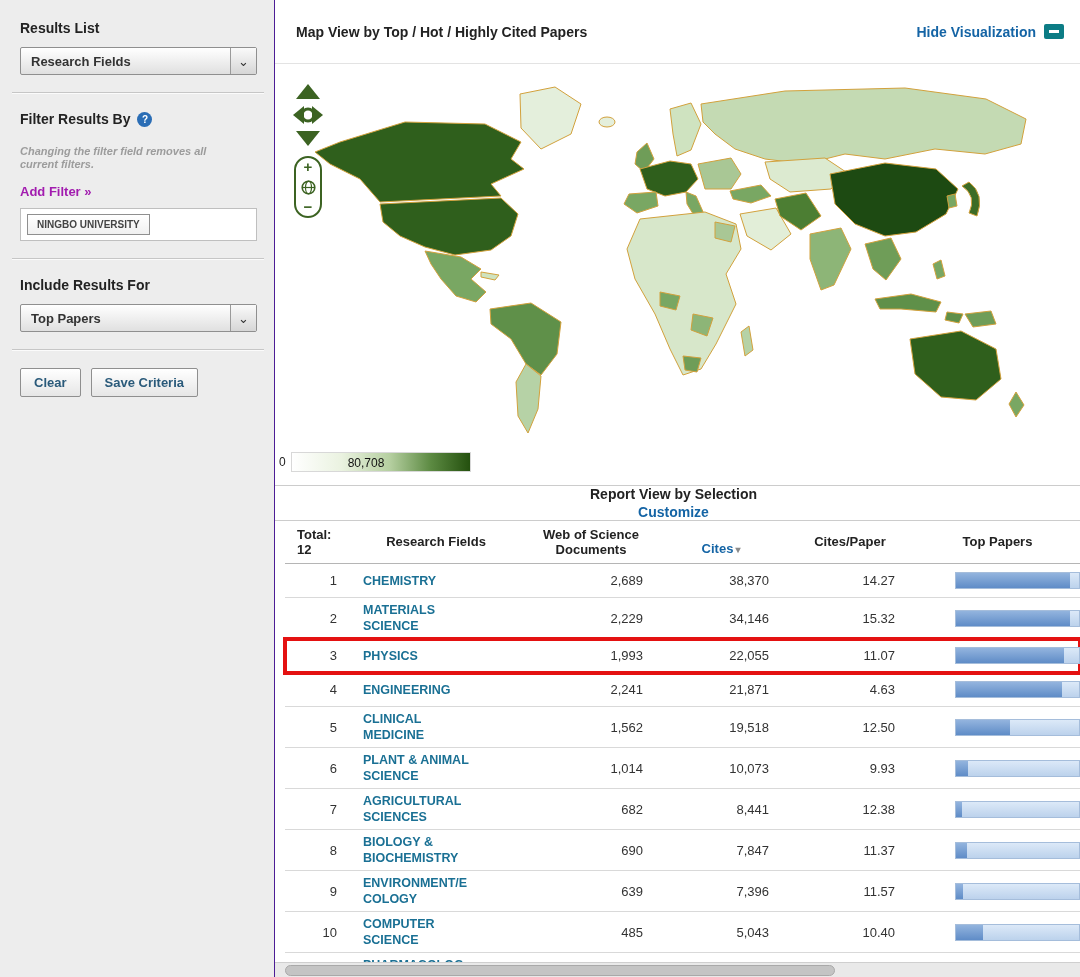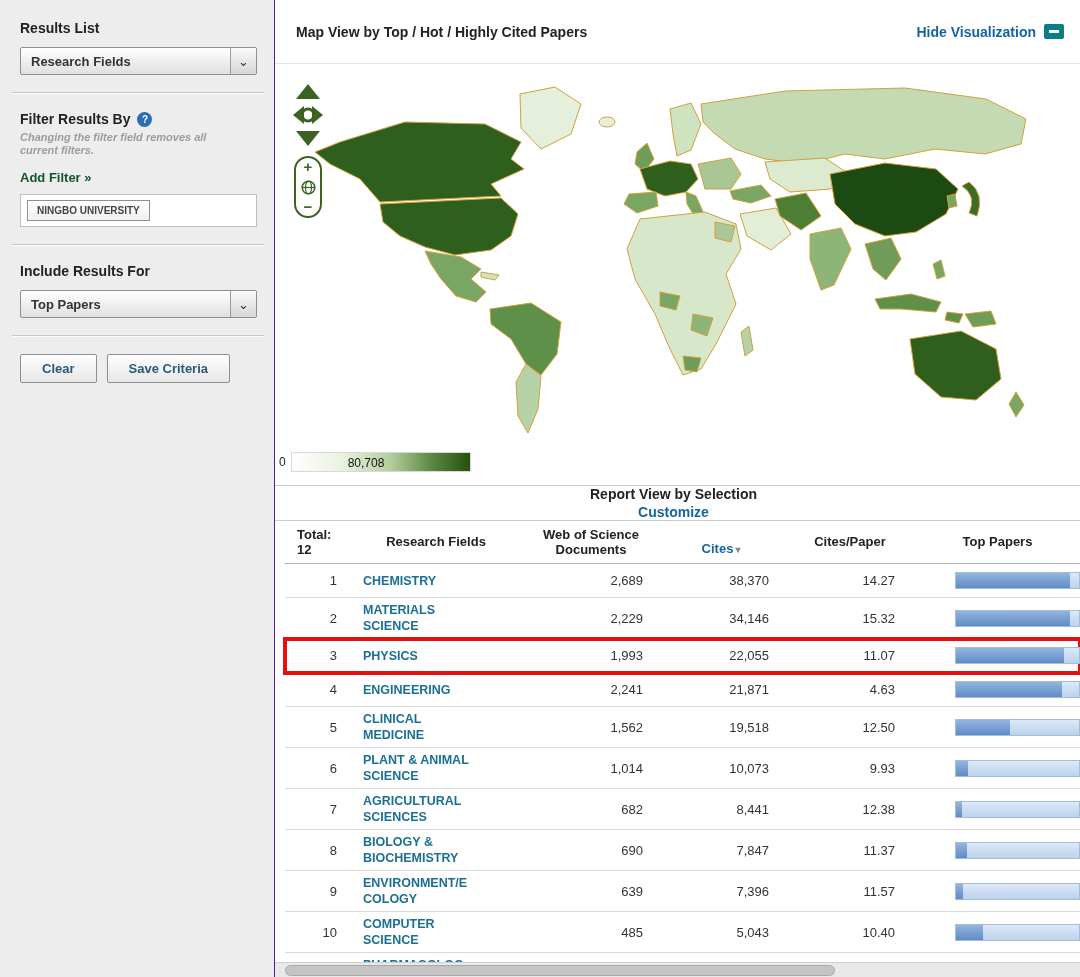--- a/index.html
+++ b/index.html
@@ -7,29 +7,29 @@
   body { font-family:"Liberation Sans",sans-serif; background:#fff; color:#222; }
   .page { display:flex; width:1080px; height:977px; }
 
   
   .sidebar { width:275px; flex-shrink:0; background:#ededed; border-right:1px solid #4c1d95; padding:20px 18px 0 20px; }
   .sb-heading { font-size:14px; font-weight:bold; color:#222; margin-bottom:11px; }
   .select { display:flex; align-items:stretch; justify-content:space-between; border:1px solid #8f8f8f; border-radius:2px; background:linear-gradient(#ffffff,#e0e0e0); height:28px; width:237px; cursor:pointer; }
   .select .sel-label { font-size:13px; font-weight:bold; color:#333; padding:6px 0 0 10px; }
   .select .chev { width:26px; border-left:1px solid #9a9a9a; background:linear-gradient(#fafafa,#d6d6d6); display:flex; align-items:center; justify-content:center; font-size:13px; color:#333; }
   .divider { height:2px; border-top:1px solid #c6c6c6; border-bottom:1px solid #fbfbfb; margin:17px -8px; }
-  .filter-head { display:flex; align-items:center; gap:7px; margin-bottom:4px; }
+  .filter-head { display:flex; align-items:center; gap:7px; margin-bottom:18px; }
   .filter-head .sb-heading { margin:0; }
   .help-icon { width:15px; height:15px; border-radius:50%; background:#2a6db5; color:#fff; font-size:10px; font-weight:bold; display:flex; align-items:center; justify-content:center; }
   .filter-note { font-size:11px; font-style:italic; font-weight:bold; color:#9c9c9c; line-height:13px; margin-bottom:11px; width:210px; }
-  .add-filter { display:inline-block; font-size:13px; font-weight:bold; color:#14532d; text-decoration:none; margin-bottom:9px; cursor:pointer; }
+  .add-filter { display:inline-block; font-size:13px; font-weight:bold; color:#a21caf; text-decoration:none; margin-bottom:9px; cursor:pointer; }
   .chip-box { width:237px; background:#fff; border:1px solid #bfbfbf; padding:5px 6px; }
   .chip { display:inline-block; border:1px solid #8f8f8f; background:linear-gradient(#ffffff,#f0f0f0); padding:4px 9px; font-size:10px; font-weight:bold; color:#444; cursor:pointer; }
   .btn-row { display:flex; gap:10px; }
-  .btn { border:1px solid #8f8f8f; border-radius:2px; background:linear-gradient(#ffffff,#e6e6e6); padding:6px 21px; font-size:13px; font-weight:bold; color:#2a5a7a; cursor:pointer; font-family:inherit; }
+  .btn { border:1px solid #8f8f8f; border-radius:2px; background:linear-gradient(#ffffff,#e6e6e6); padding:6px 13px; font-size:13px; font-weight:bold; color:#2a5a7a; cursor:pointer; font-family:inherit; }
 
   
   .main { flex:1; position:relative; display:flex; flex-direction:column; min-width:0; }
   .map-header { height:64px; display:flex; align-items:center; justify-content:space-between; padding:0 16px 0 21px; border-bottom:1px solid #e3e3e3; }
   .map-title { font-size:14px; font-weight:bold; color:#222; }
   .hide-link { display:flex; align-items:center; gap:8px; font-size:14px; font-weight:bold; color:#1464a5; cursor:pointer; }
   .collapse-box { width:20px; height:15px; border-radius:2px; background:#0c7c85; display:flex; align-items:center; justify-content:center; }
   .collapse-box::after { content:""; width:10px; height:3px; background:#fff; display:block; }
 
   .map-area { height:421px; position:relative; overflow:hidden; }

